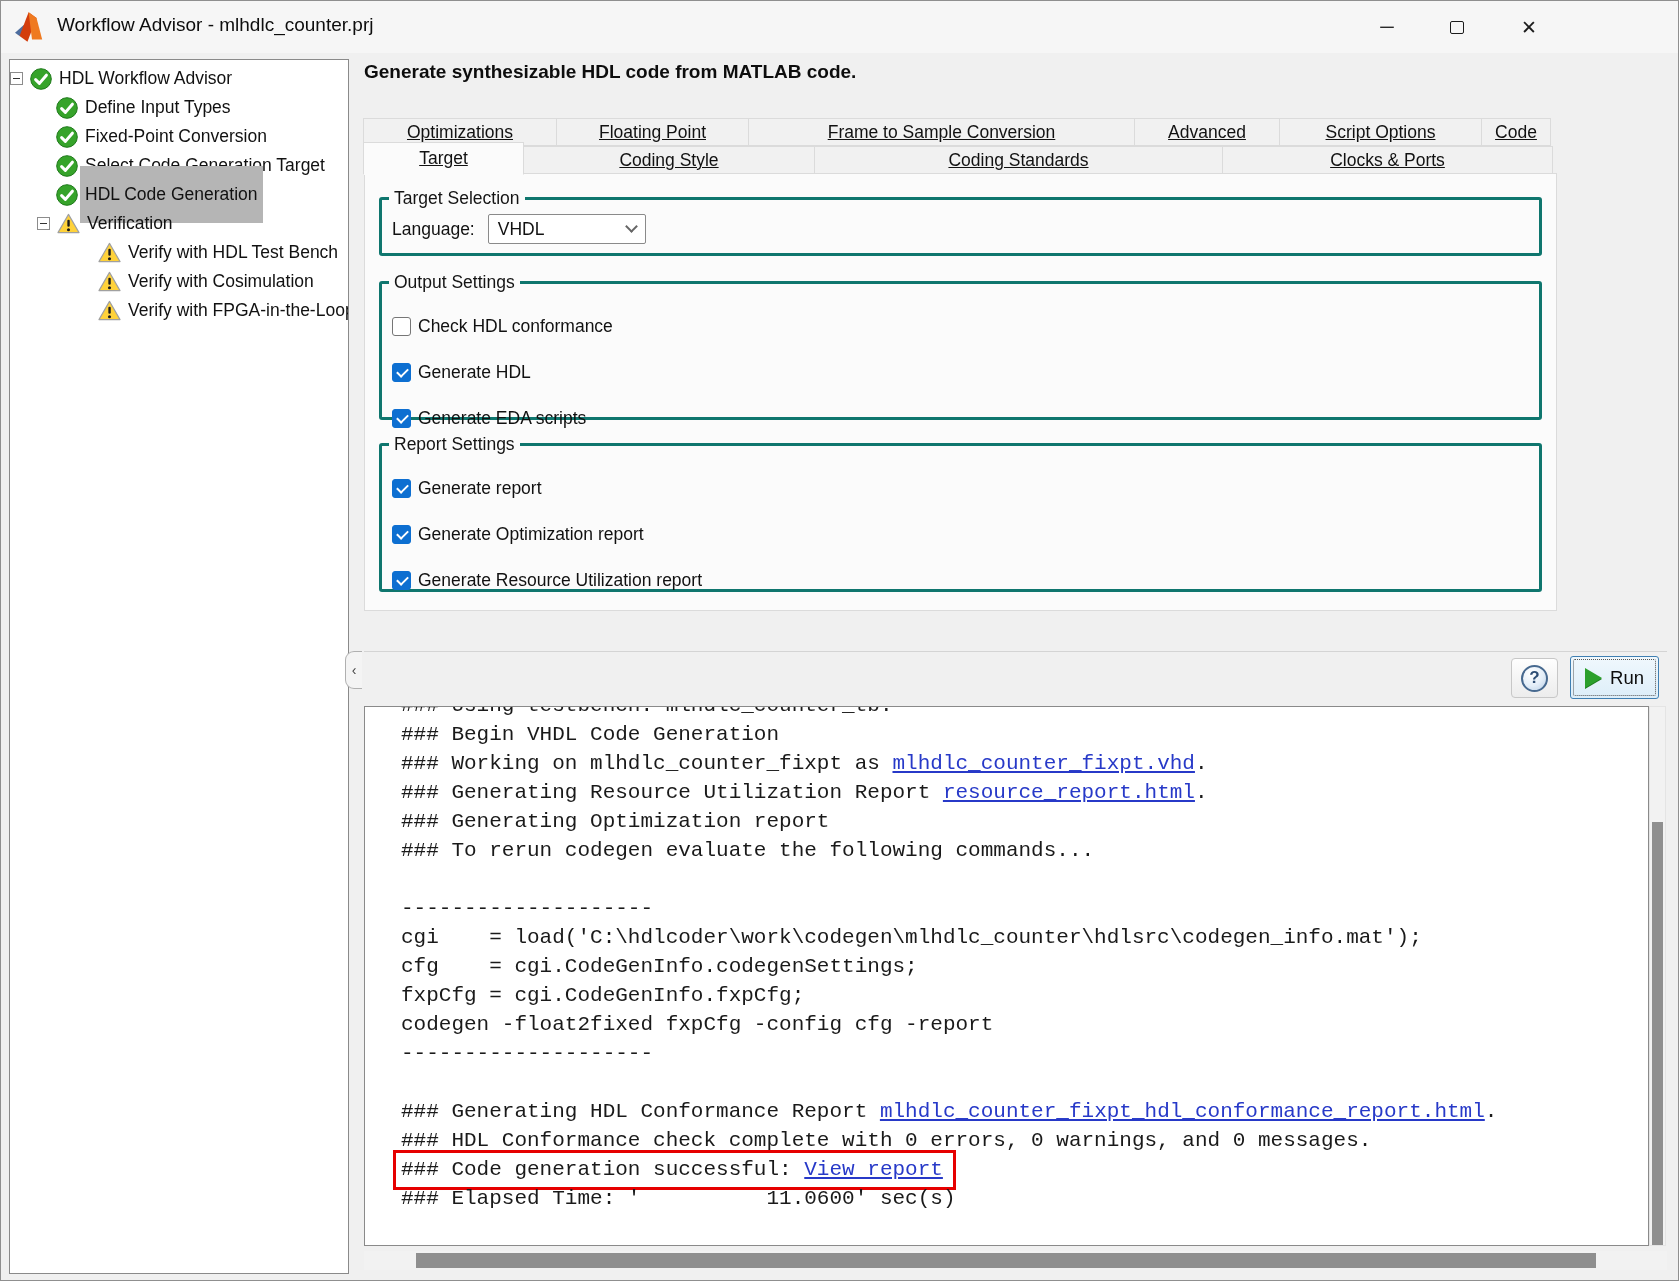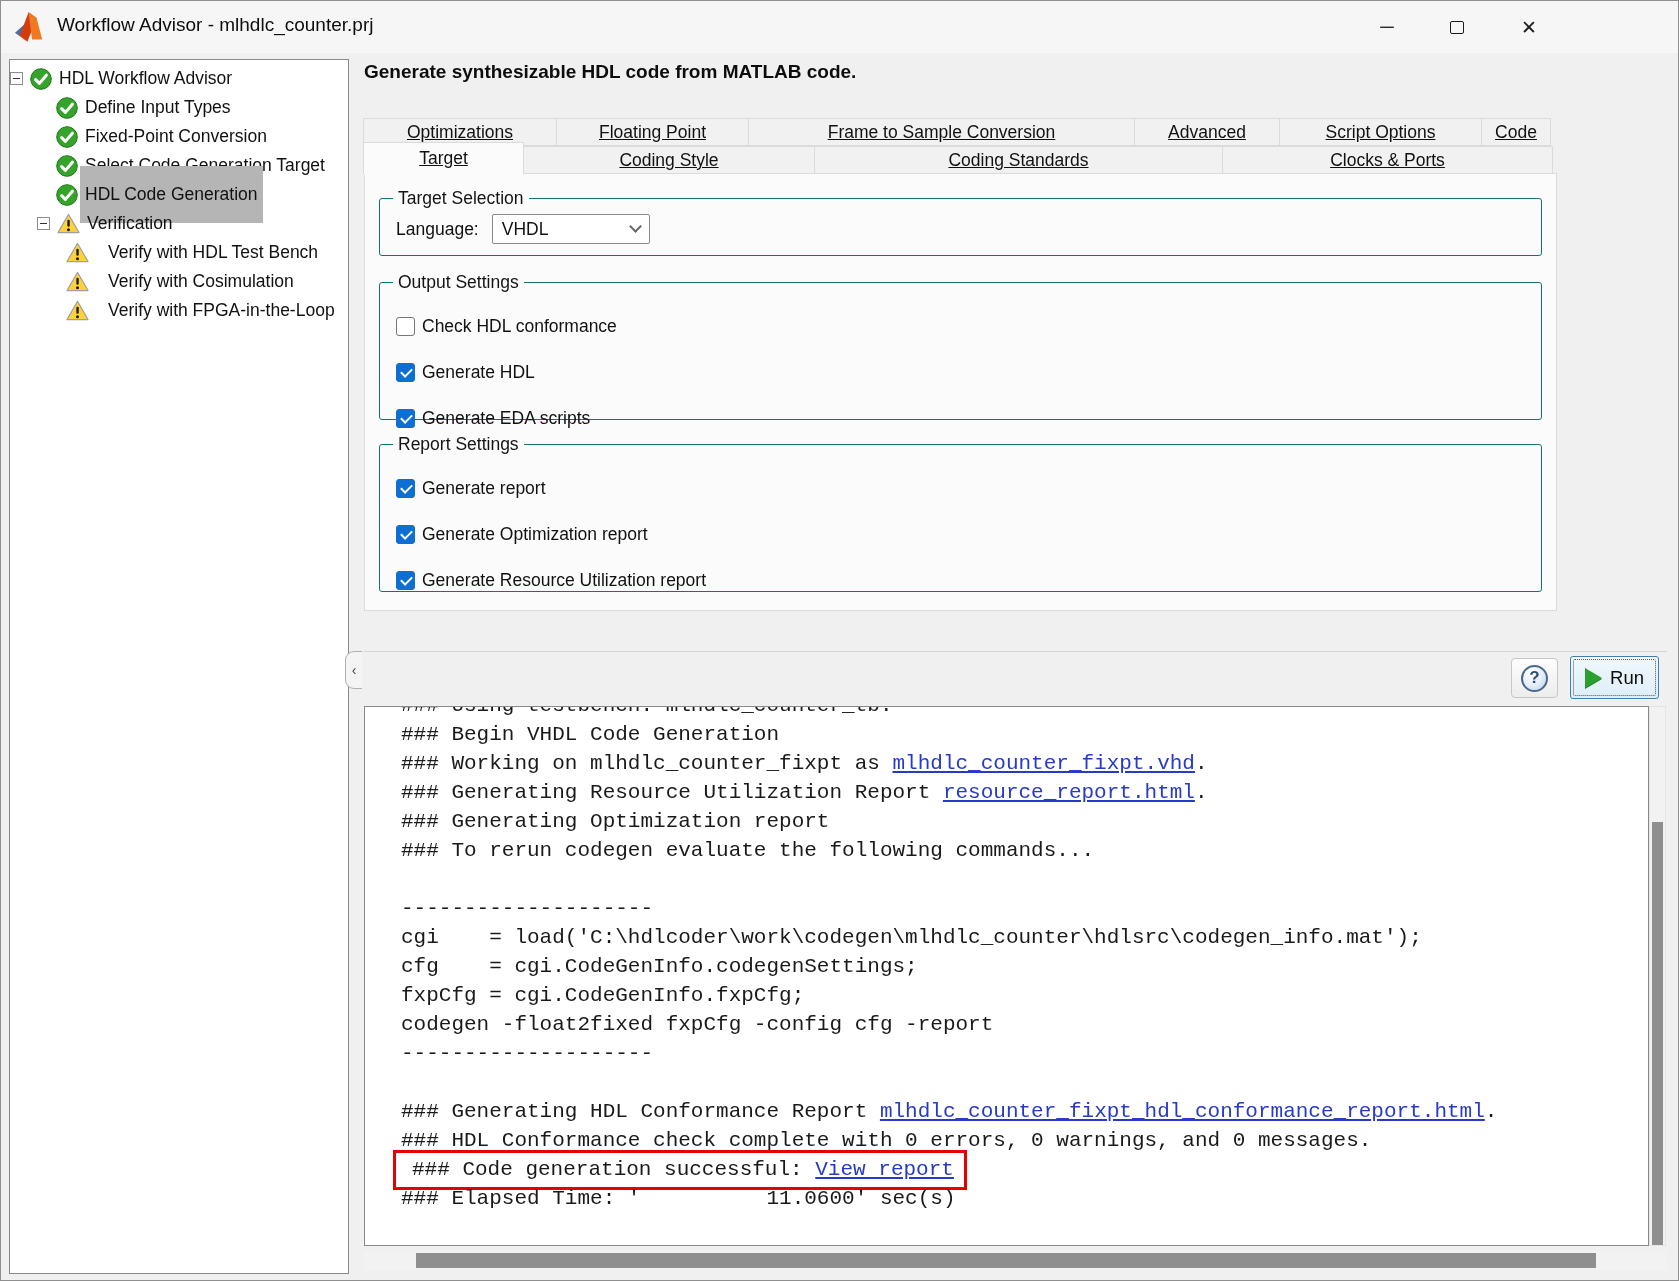--- a/index.html
+++ b/index.html
@@ -15,37 +15,37 @@
   .btn-max{left:1432px;}
   .btn-close{left:1504px;}
   .max-box{width:14px;height:13px;border:1px solid #1c1c1c;display:inline-block;border-radius:2px;}
 
   
   .tree{position:absolute;left:8px;top:58px;width:340px;height:1215px;background:#fff;border:1px solid #8a8a8a;padding-top:4px;overflow:hidden;}
   .trow{height:29px;display:flex;align-items:center;font-size:17.5px;white-space:nowrap;}
   .lvl0{}
   .lvl1{padding-left:46px;}
   .lvl1e{padding-left:27px;}
-  .lvl2{padding-left:56px;gap:12px;}
+  .lvl2{padding-left:88px;}
   .expander{width:13px;height:13px;border:1px solid #8c8c8c;background:#fff;display:inline-flex;align-items:center;justify-content:center;margin-right:7px;flex:none;}
   .expander::after{content:"";width:7px;height:1px;background:#333;}
   .ticon{margin-right:7px;flex:none;display:inline-flex;line-height:0;}
   .selected .tlabel{background:var(--selection-gray,#b5b5b5);padding:18px 5px;margin:-2px -5px;}
 
   
   .heading{position:absolute;left:363px;top:60px;font-size:19px;font-weight:bold;color:#0d0d0d;}
 
   .tabs{position:absolute;left:363px;top:117px;width:1193px;}
   .tabrow{display:flex;text-decoration:underline;}
   .tab{height:28px;display:flex;align-items:center;justify-content:center;font-size:17.5px;background:#f1f1f1;border:1px solid #dbdbdb;margin-left:-1px;flex:none;position:relative;}
   .tabrow2 .tab{height:29px;}
   .tab.active{background:#fbfbfb;border-bottom-color:#fbfbfb;height:33px;margin-top:-4px;z-index:3;}
 
   .panel{position:absolute;left:363px;top:172px;width:1193px;height:438px;background:#fbfbfb;border:1px solid #dbdbdb;z-index:2;}
-  .panel fieldset{position:absolute;left:14px;right:14px;border:1px solid #0f766e;border-radius:3px;padding:0 16px;}
+  .panel fieldset{position:absolute;left:14px;right:14px;border:3px solid #0f766e;border-radius:3px;padding:0 10px;}
   .panel legend{font-size:17.5px;padding:0 5px;margin-left:-3px;color:#141414;}
   .fs-target{top:14px;height:68px;}
   .fs-output{top:98px;height:148px;}
   .fs-report{top:260px;height:158px;}
   .langrow{display:flex;align-items:center;margin-top:5px;font-size:17.5px;}
   .select{width:158px;height:30px;background:#fff;border:1px solid #8a8a8a;border-radius:2px;display:flex;align-items:center;justify-content:space-between;padding:0 9px;font-size:17.5px;margin-left:13px;}
   .chev{width:9px;height:9px;border-right:2px solid #666;border-bottom:2px solid #666;transform:rotate(45deg);margin-top:-5px;flex:none;}
   .checkrow{display:flex;align-items:center;height:26px;margin-top:20px;font-size:17.5px;}
   .cb{width:19px;height:19px;border-radius:3px;margin-right:7px;flex:none;position:relative;}
   .cb.off{background:#fff;border:1px solid #767676;}
@@ -61,21 +61,21 @@
   .play{width:0;height:0;border-left:17px solid var(--success-green,#2ca02c);border-top:10px solid transparent;border-bottom:10px solid transparent;filter:drop-shadow(0 1px 0 #1c7a1c);}
   .run-label{font-size:18.5px;color:#0d0d0d;}
 
   .collapse{position:absolute;left:344px;top:650px;width:17px;height:38px;background:#f4f4f4;border:1px solid #b0b0b0;border-right:none;border-radius:9px 0 0 9px;display:flex;align-items:center;justify-content:center;font-size:14px;color:#444;z-index:4;}
 
   
   .console{position:absolute;left:363px;top:705px;width:1285px;height:540px;background:#fff;border:1px solid #8a8a8a;overflow:hidden;}
   .console-content{margin-top:-16px;padding-left:36px;font-family:"Liberation Mono","DejaVu Sans Mono",monospace;font-size:21px;line-height:29px;color:#1a1a1a;}
   .cline{white-space:pre;height:29px;}
   .clink{color:var(--link,#2739c8);text-decoration:underline;}
-  .redbox{display:inline-block;border:3px solid var(--highlight-red,#e60000);padding:2px 10px 3px 16px;margin:-5px -13px -6px -8px;}
+  .redbox{display:inline-block;border:3px solid var(--highlight-red,#e60000);padding:2px 10px 3px 5px;margin:-5px -13px -6px -8px;}
 
   .vscroll{position:absolute;left:1648px;top:705px;width:17px;height:540px;background:#f2f2f2;border:1px solid #e4e4e4;}
   .vthumb{position:absolute;left:2px;right:2px;top:115px;height:423px;background:var(--scrollbar-thumb,#8f8f8f);}
   .hscroll{position:absolute;left:363px;top:1250px;width:1303px;height:19px;background:#f2f2f2;}
   .hthumb{position:absolute;top:2px;height:15px;left:52px;width:1180px;background:var(--scrollbar-thumb,#8f8f8f);}
 </style>
 </head>
 <body>
 
 <svg width="0" height="0" style="position:absolute">

